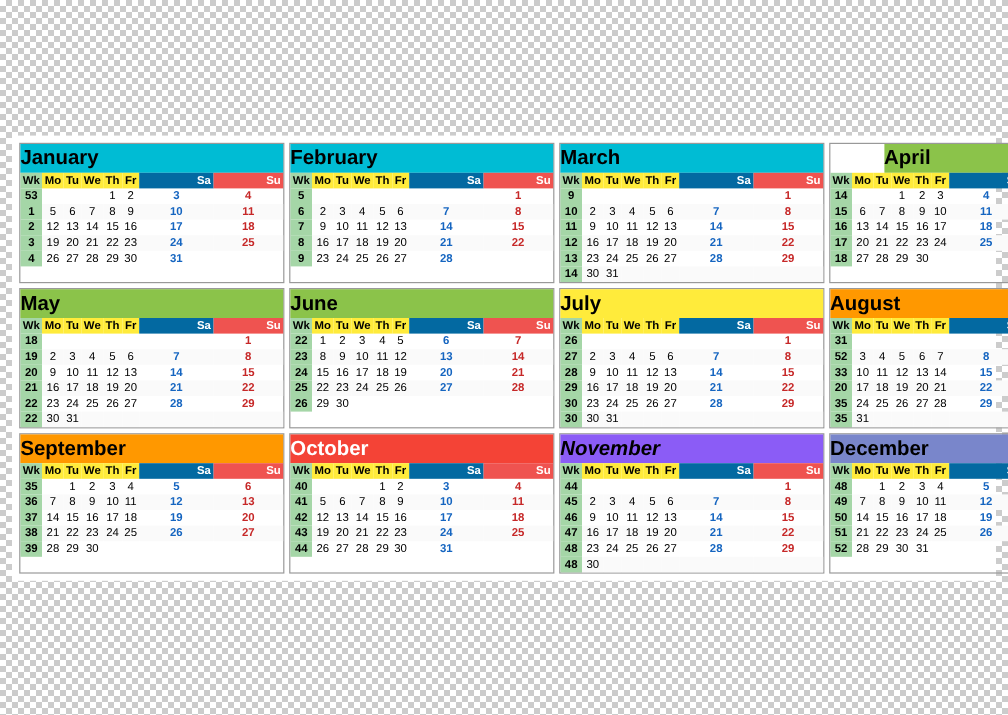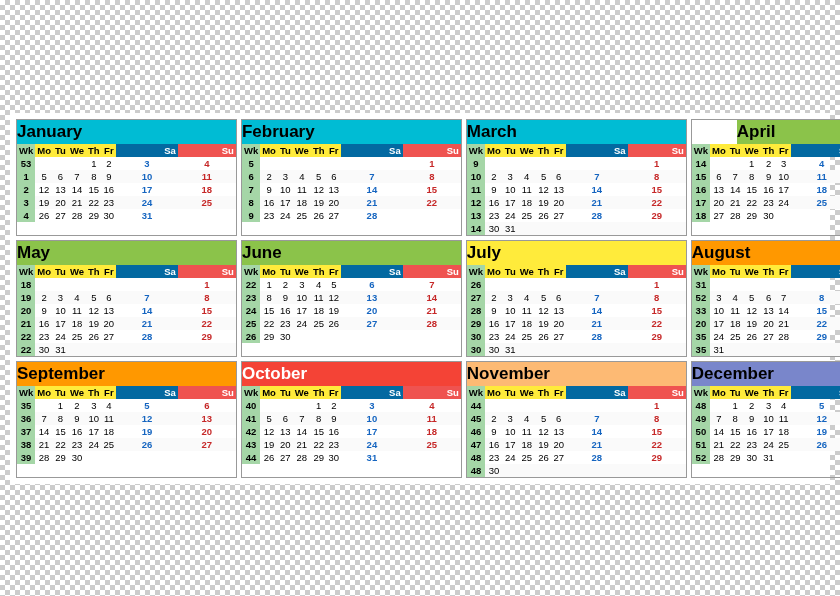--- a/index.html
+++ b/index.html
@@ -45,21 +45,21 @@
     .month-title.jan { background: #00bcd4; }
     .month-title.feb { background: #00bcd4; }
     .month-title.mar { background: #00bcd4; }
     .month-title.apr { background: #8bc34a; margin-left: 45px; }
     .month-title.may { background: #8bc34a; }
     .month-title.jun { background: #8bc34a; }
     .month-title.jul { background: #ffeb3b; }
     .month-title.aug { background: #ff9800; }
     .month-title.sep { background: #ff9800; }
     .month-title.oct { background: #f44336; color: white; }
-    .month-title.nov { background: #fdba74; }
+    .month-title.nov { background: #8b5cf6; font-style: italic; }
     .month-title.dec { background: #7986cb; }
     table {
       width: 100%;
       border-collapse: collapse;
     }
     th, td {
       text-align: center;
       padding: 1px 2px;
       font-size: 9.5px;
       min-width: 14px;

